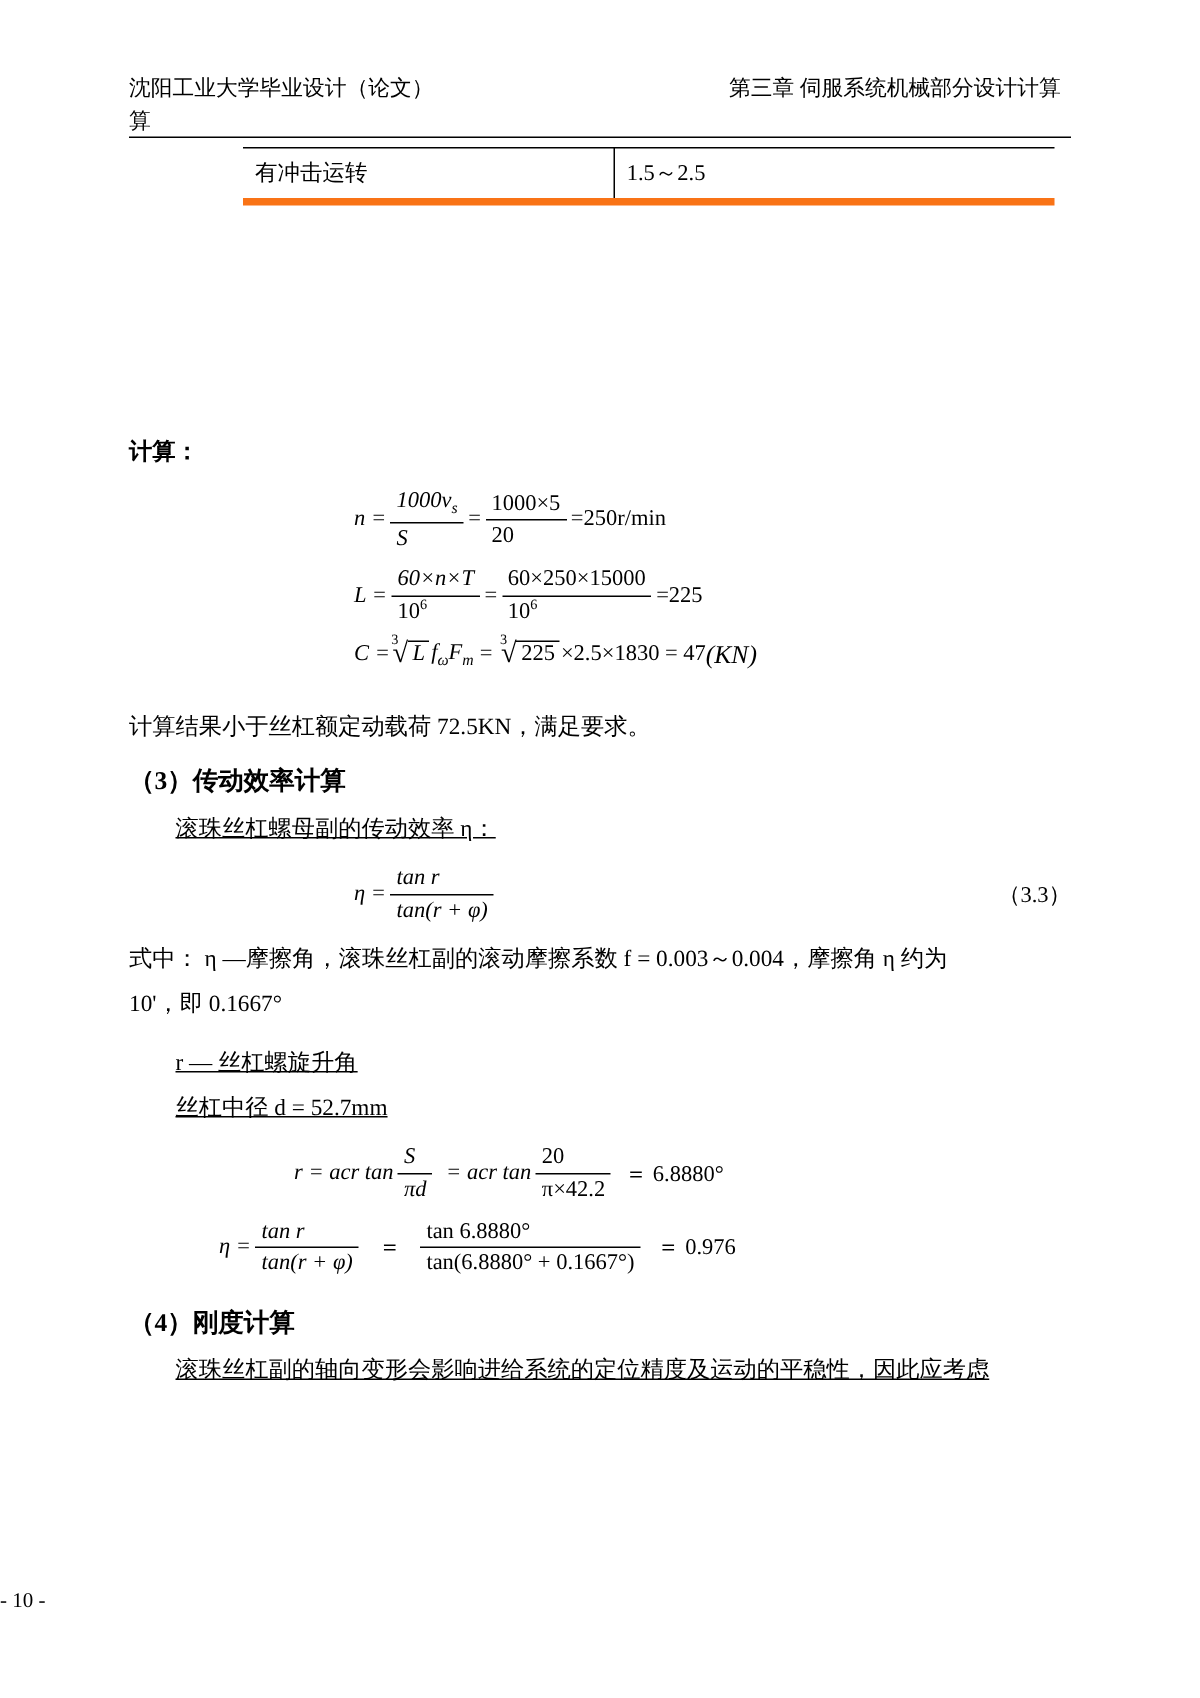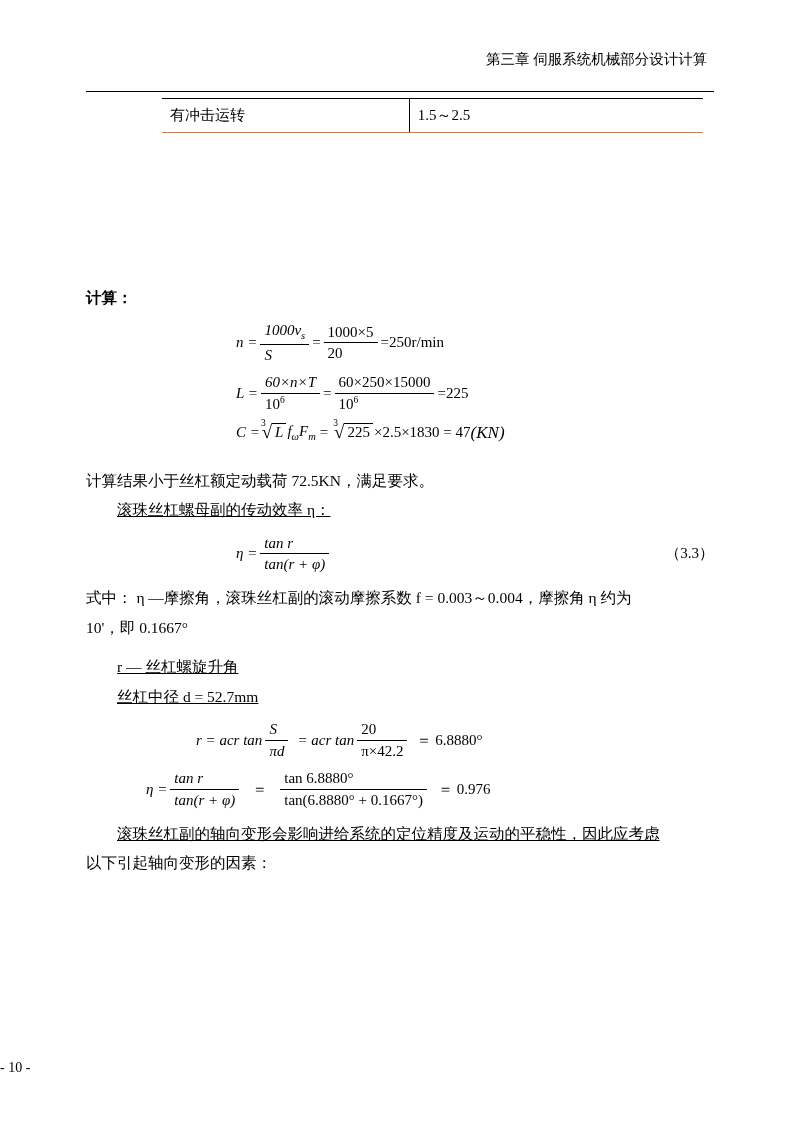--- a/index.html
+++ b/index.html
@@ -53,21 +53,21 @@
   
   .table-frag {
     margin-top: 6px;
     margin-left: 76px;
     width: 541px;
     border-collapse: collapse;
     font-size: 15px;
   }
   .table-frag td {
     border-top: 1px solid #000;
-    border-bottom: 1px solid #f97316;
+    border-bottom: 5px solid #f97316;
     padding: 4px 6px 5px 8px;
     height: 24px;
     vertical-align: middle;
   }
   .table-frag td.c1 { width: 246px; border-right: 1px solid #000; }
   .table-frag td.c2 { width: 295px; }
 
   
   .para {
     font-size: 15.5px;
@@ -167,20 +167,24 @@
     text-align: left;
     font-size: 14px;
   }
 </style>
 </head>
 <body>
 
 <div class="page">
 
   <div class="header">
+    <div class="header-left">
+      <div>沈阳工业大学毕业设计（论文）</div>
+      <div>算</div>
+    </div>
     <div class="header-right">第三章   伺服系统机械部分设计计算</div>
     <div class="header-rule"></div>
   </div>
 
   <table class="table-frag">
     <tbody>
       <tr>
         <td class="c1">有冲击运转</td>
         <td class="c2">1.5～2.5</td>
       </tr>
@@ -234,20 +238,21 @@
       <span class="rad up">225</span>
     </span>
     <span class="up">×2.5×1830 = 47</span>
     <span style="font-size:17px">(KN)</span>
   </div>
 
   <div class="spacer-m"></div>
 
   <p class="para">计算结果小于丝杠额定动载荷 72.5KN，满足要求。</p>
 
+  <h2 class="section-title">（3）传动效率计算</h2>
 
   <p class="para indent2">滚珠丝杠螺母副的传动效率 η：</p>
 
   <div class="mathline math eq-indent-150">
     <span>η =</span>
     <span class="frac">
       <span class="num">tan r</span>
       <span class="den">tan(r + φ)</span>
     </span>
     <span class="eqno">（3.3）</span>
@@ -281,21 +286,21 @@
       <span class="den">tan(r + φ)</span>
     </span>
     <span class="up" style="margin:0 10px">＝</span>
     <span class="frac up">
       <span class="num">tan 6.8880°</span>
       <span class="den">tan(6.8880° + 0.1667°)</span>
     </span>
     <span class="up" style="margin-left:8px">＝ 0.976</span>
   </div>
 
+  <h2 class="section-title" style="margin-top:14px">（4）刚度计算</h2>
 
   <p class="para indent2">滚珠丝杠副的轴向变形会影响进给系统的定位精度及运动的平稳性，因此应考虑</p>
-  <p class="para">以下引起轴向变形的因素：</p>
 
   <div class="footer">
     <span>- 10 -</span>
   </div>
 
 </div>
 
 </body></html>

